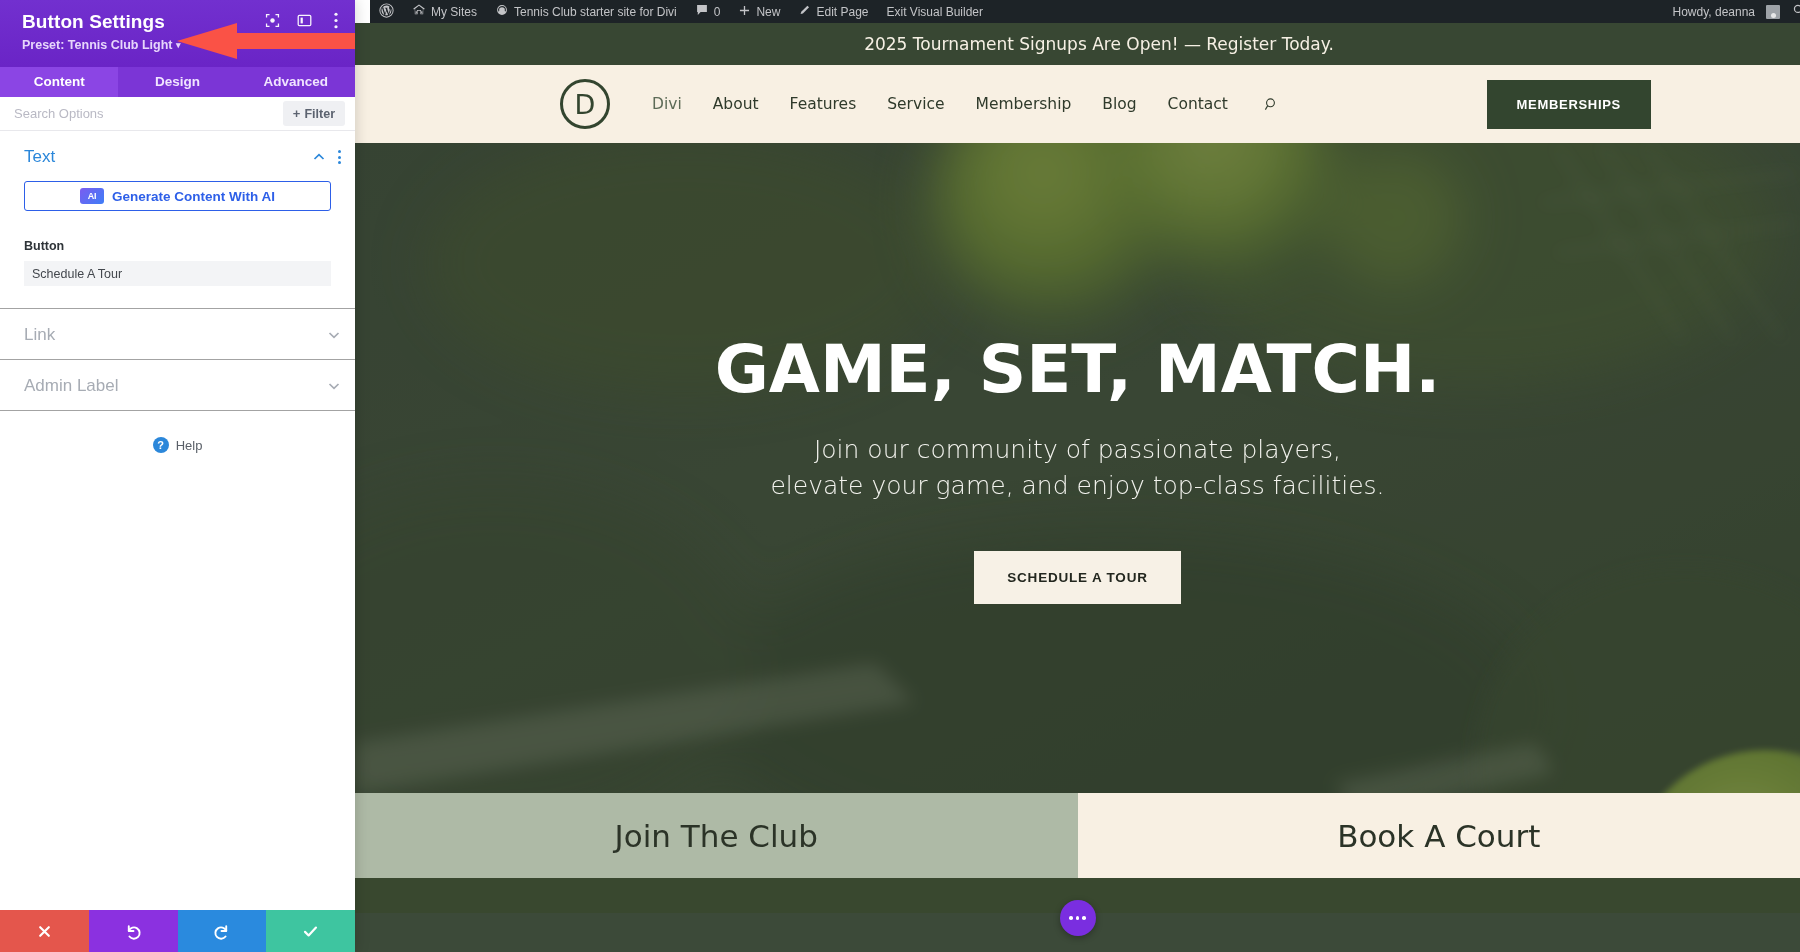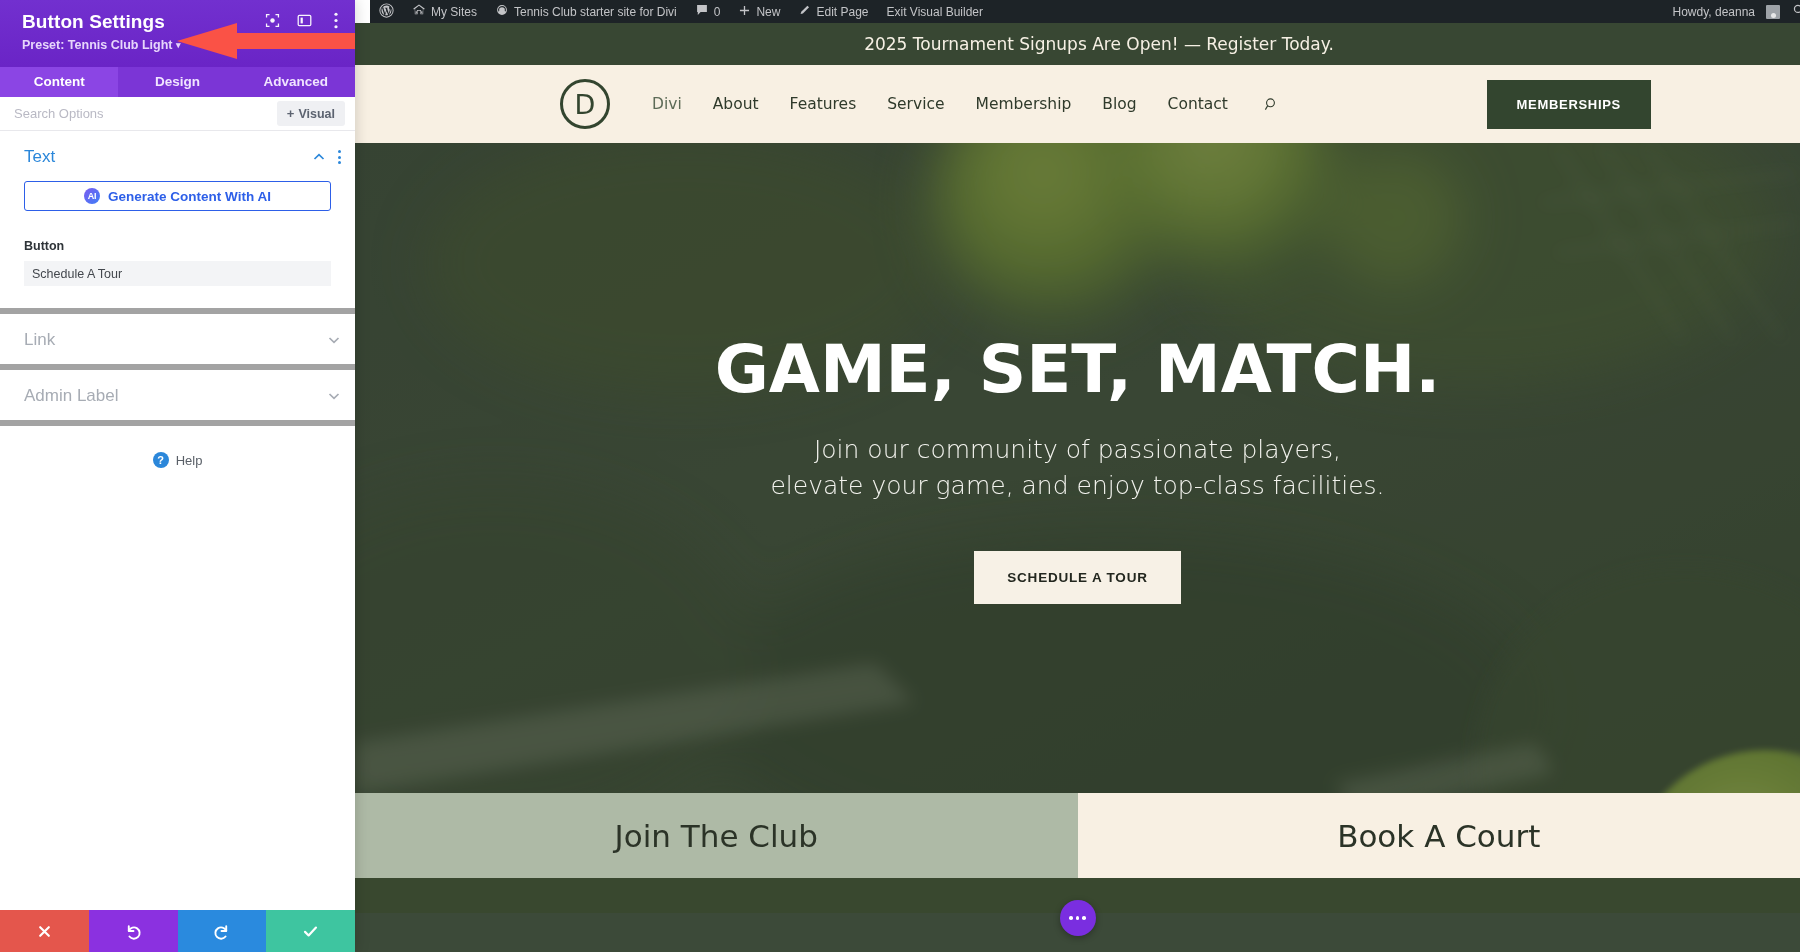--- a/index.html
+++ b/index.html
@@ -79,21 +79,21 @@
   .filter-btn {
     background: #eff0f3; border: 0; border-radius: 3px;
     color: #5c6370; font-size: 12.5px; font-weight: bold;
     padding: 5px 10px; display: flex; align-items: center; gap: 4px;
     cursor: pointer; font-family: "Liberation Sans", sans-serif;
   }
   .filter-btn .plus { font-size: 13px; font-weight: bold; }
 
   .panel-body { flex: 1 1 auto; overflow-y: auto; background: #fff; }
 
-  .toggle-section { border-bottom: 6px solid #a3a3a3; }
+  .toggle-section { border-bottom: 1px solid #a3a3a3; }
   .toggle-head {
     display: flex; align-items: center;
     padding: 16px 14px 14px 24px; cursor: pointer;
     justify-content: space-between;
   }
   .toggle-head .t-label { font-size: 17px; }
   .toggle-head.open .t-label { color: #2b87da; }
   .toggle-head.closed .t-label { color: #a7acb4; }
   .toggle-head .t-right { display: flex; align-items: center; gap: 12px; }
   .chev { width: 14px; height: 14px; display: block; }
@@ -103,21 +103,21 @@
   .toggle-content { padding: 0 24px 22px 24px; }
 
   .ai-button {
     width: 100%; border: 1px solid #2d5fe8; border-radius: 3px;
     background: #fff; color: #2d5fe8;
     font-size: 13.5px; font-weight: bold;
     height: 30px; display: flex; align-items: center; justify-content: center;
     gap: 8px; cursor: pointer; font-family: "Liberation Sans", sans-serif;
   }
   .ai-badge {
-    width: 16px; height: 16px; border-radius: 8px;
+    width: 24px; height: 16px; border-radius: 3px;
     background: linear-gradient(135deg,#7b5cf0 0%,#3e7ef7 100%);
     color: #fff; font-size: 9px; font-weight: bold;
     display: flex; align-items: center; justify-content: center;
     letter-spacing: -.3px;
   }
 
   .field-label {
     font-size: 12.5px; font-weight: bold; color: #2e3338;
     margin-top: 28px; margin-bottom: 8px;
   }
@@ -521,21 +521,21 @@
     <div class="panel-tabs">
       <div class="panel-tab active">Content</div>
       <div class="panel-tab">Design</div>
       <div class="panel-tab">Advanced</div>
     </div>
 
     <div class="search-row">
       <input class="search-input" placeholder="Search Options" style="">
       <button class="filter-btn">
         <span class="plus">+</span>
-        <span>Visual</span>
+        <span>Filter</span>
       </button>
     </div>
 
     <div class="panel-body">
 
       <div class="toggle-section">
         <div class="toggle-head open">
           <span class="t-label">Text</span>
           <span class="t-right">
             <span>

